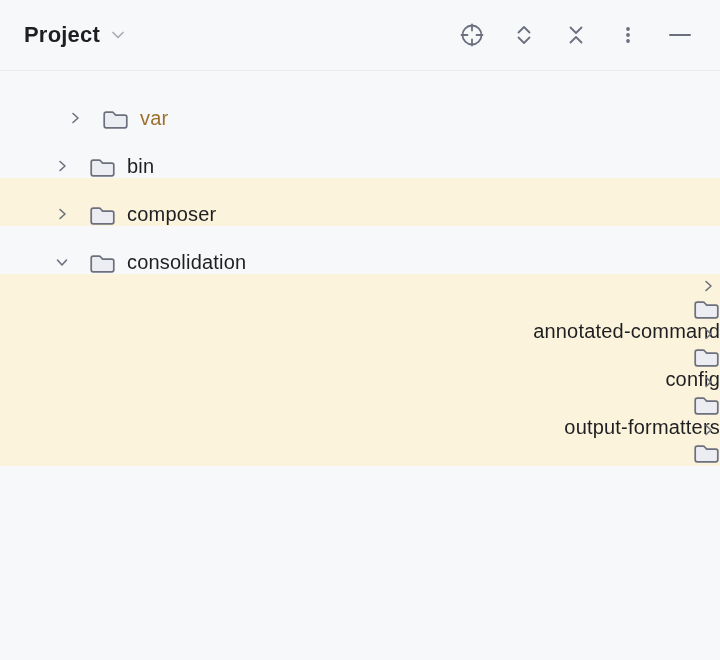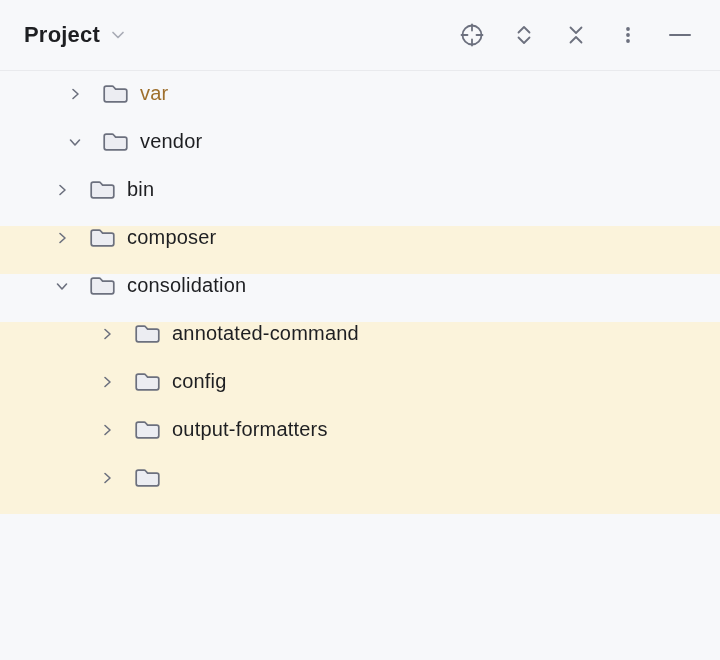--- a/index.html
+++ b/index.html
@@ -35,25 +35,25 @@
   .actions{margin-left:auto;display:flex;align-items:center;gap:24px;}
   .icon-btn{
     width:28px;height:28px;border:none;background:transparent;
     display:flex;align-items:center;justify-content:center;cursor:pointer;
     border-radius:6px;padding:0;
   }
   .icon-btn svg{display:block;}
 
   
   .tree{flex:1;padding-top:11px;}
-  .row{height:48px;display:flex;align-items:flex-start;width:100%;cursor:pointer;}
+  .row{height:48px;display:flex;align-items:flex-end;width:100%;cursor:pointer;}
   .row.hl{background:var(--hl-bg);}
   .row.lvl1{padding-left:63px;}
   .row.lvl2{padding-left:50px;}
-  .row.lvl3{padding-left:95px;}
+  .row.lvl3{padding-left:95px;flex-direction:column;}
   .twistie{width:24px;height:24px;display:flex;align-items:center;justify-content:center;flex:0 0 24px;}
   .folder{margin-left:15px;display:flex;align-items:center;}
   .label{margin-left:11px;font-size:20px;letter-spacing:.2px;color:var(--text);white-space:nowrap;}
   .label.excluded{color:var(--excluded);}
 </style>
 </head>
 <body>
 
 <div class="panel">
 
@@ -121,33 +121,20 @@
             <polyline points="5,2.5 10,7 5,11.5"></polyline>
           </svg>
         </span>
     <span class="folder">
           <svg width="27" height="22" viewBox="0 0 27 22">
             <path d="M2.2 6.2 C2.2 5.1 3.1 4.2 4.2 4.2 L10.2 4.2 C10.7 4.2 11.2 4.4 11.5 4.8 L13.6 7.1 L22.8 7.1 C23.9 7.1 24.8 8 24.8 9.1 L24.8 17.8 C24.8 18.9 23.9 19.8 22.8 19.8 L4.2 19.8 C3.1 19.8 2.2 18.9 2.2 17.8 Z" fill="#ECEDF2" stroke="#6C707E" stroke-width="1.7" stroke-linejoin="round"></path>
           </svg>
         </span>
     <span class="label excluded">var</span>
   </div>
-      <div class="row lvl1">
-    <span class="twistie">
-          <svg width="14" height="14" viewBox="0 0 14 14" fill="none" stroke="#6C707E" stroke-width="1.6" stroke-linecap="round" stroke-linejoin="round">
-            <polyline points="2.5,5 7,10 11.5,5"></polyline>
-          </svg>
-        </span>
-    <span class="folder">
-          <svg width="27" height="22" viewBox="0 0 27 22">
-            <path d="M2.2 6.2 C2.2 5.1 3.1 4.2 4.2 4.2 L10.2 4.2 C10.7 4.2 11.2 4.4 11.5 4.8 L13.6 7.1 L22.8 7.1 C23.9 7.1 24.8 8 24.8 9.1 L24.8 17.8 C24.8 18.9 23.9 19.8 22.8 19.8 L4.2 19.8 C3.1 19.8 2.2 18.9 2.2 17.8 Z" fill="#ECEDF2" stroke="#6C707E" stroke-width="1.7" stroke-linejoin="round"></path>
-          </svg>
-        </span>
-    <span class="label">vendor</span>
-  </div>
       <div class="row lvl2">
     <span class="twistie">
           <svg width="14" height="14" viewBox="0 0 14 14" fill="none" stroke="#6C707E" stroke-width="1.6" stroke-linecap="round" stroke-linejoin="round">
             <polyline points="5,2.5 10,7 5,11.5"></polyline>
           </svg>
         </span>
     <span class="folder">
           <svg width="27" height="22" viewBox="0 0 27 22">
             <path d="M2.2 6.2 C2.2 5.1 3.1 4.2 4.2 4.2 L10.2 4.2 C10.7 4.2 11.2 4.4 11.5 4.8 L13.6 7.1 L22.8 7.1 C23.9 7.1 24.8 8 24.8 9.1 L24.8 17.8 C24.8 18.9 23.9 19.8 22.8 19.8 L4.2 19.8 C3.1 19.8 2.2 18.9 2.2 17.8 Z" fill="#ECEDF2" stroke="#6C707E" stroke-width="1.7" stroke-linejoin="round"></path>
           </svg>

